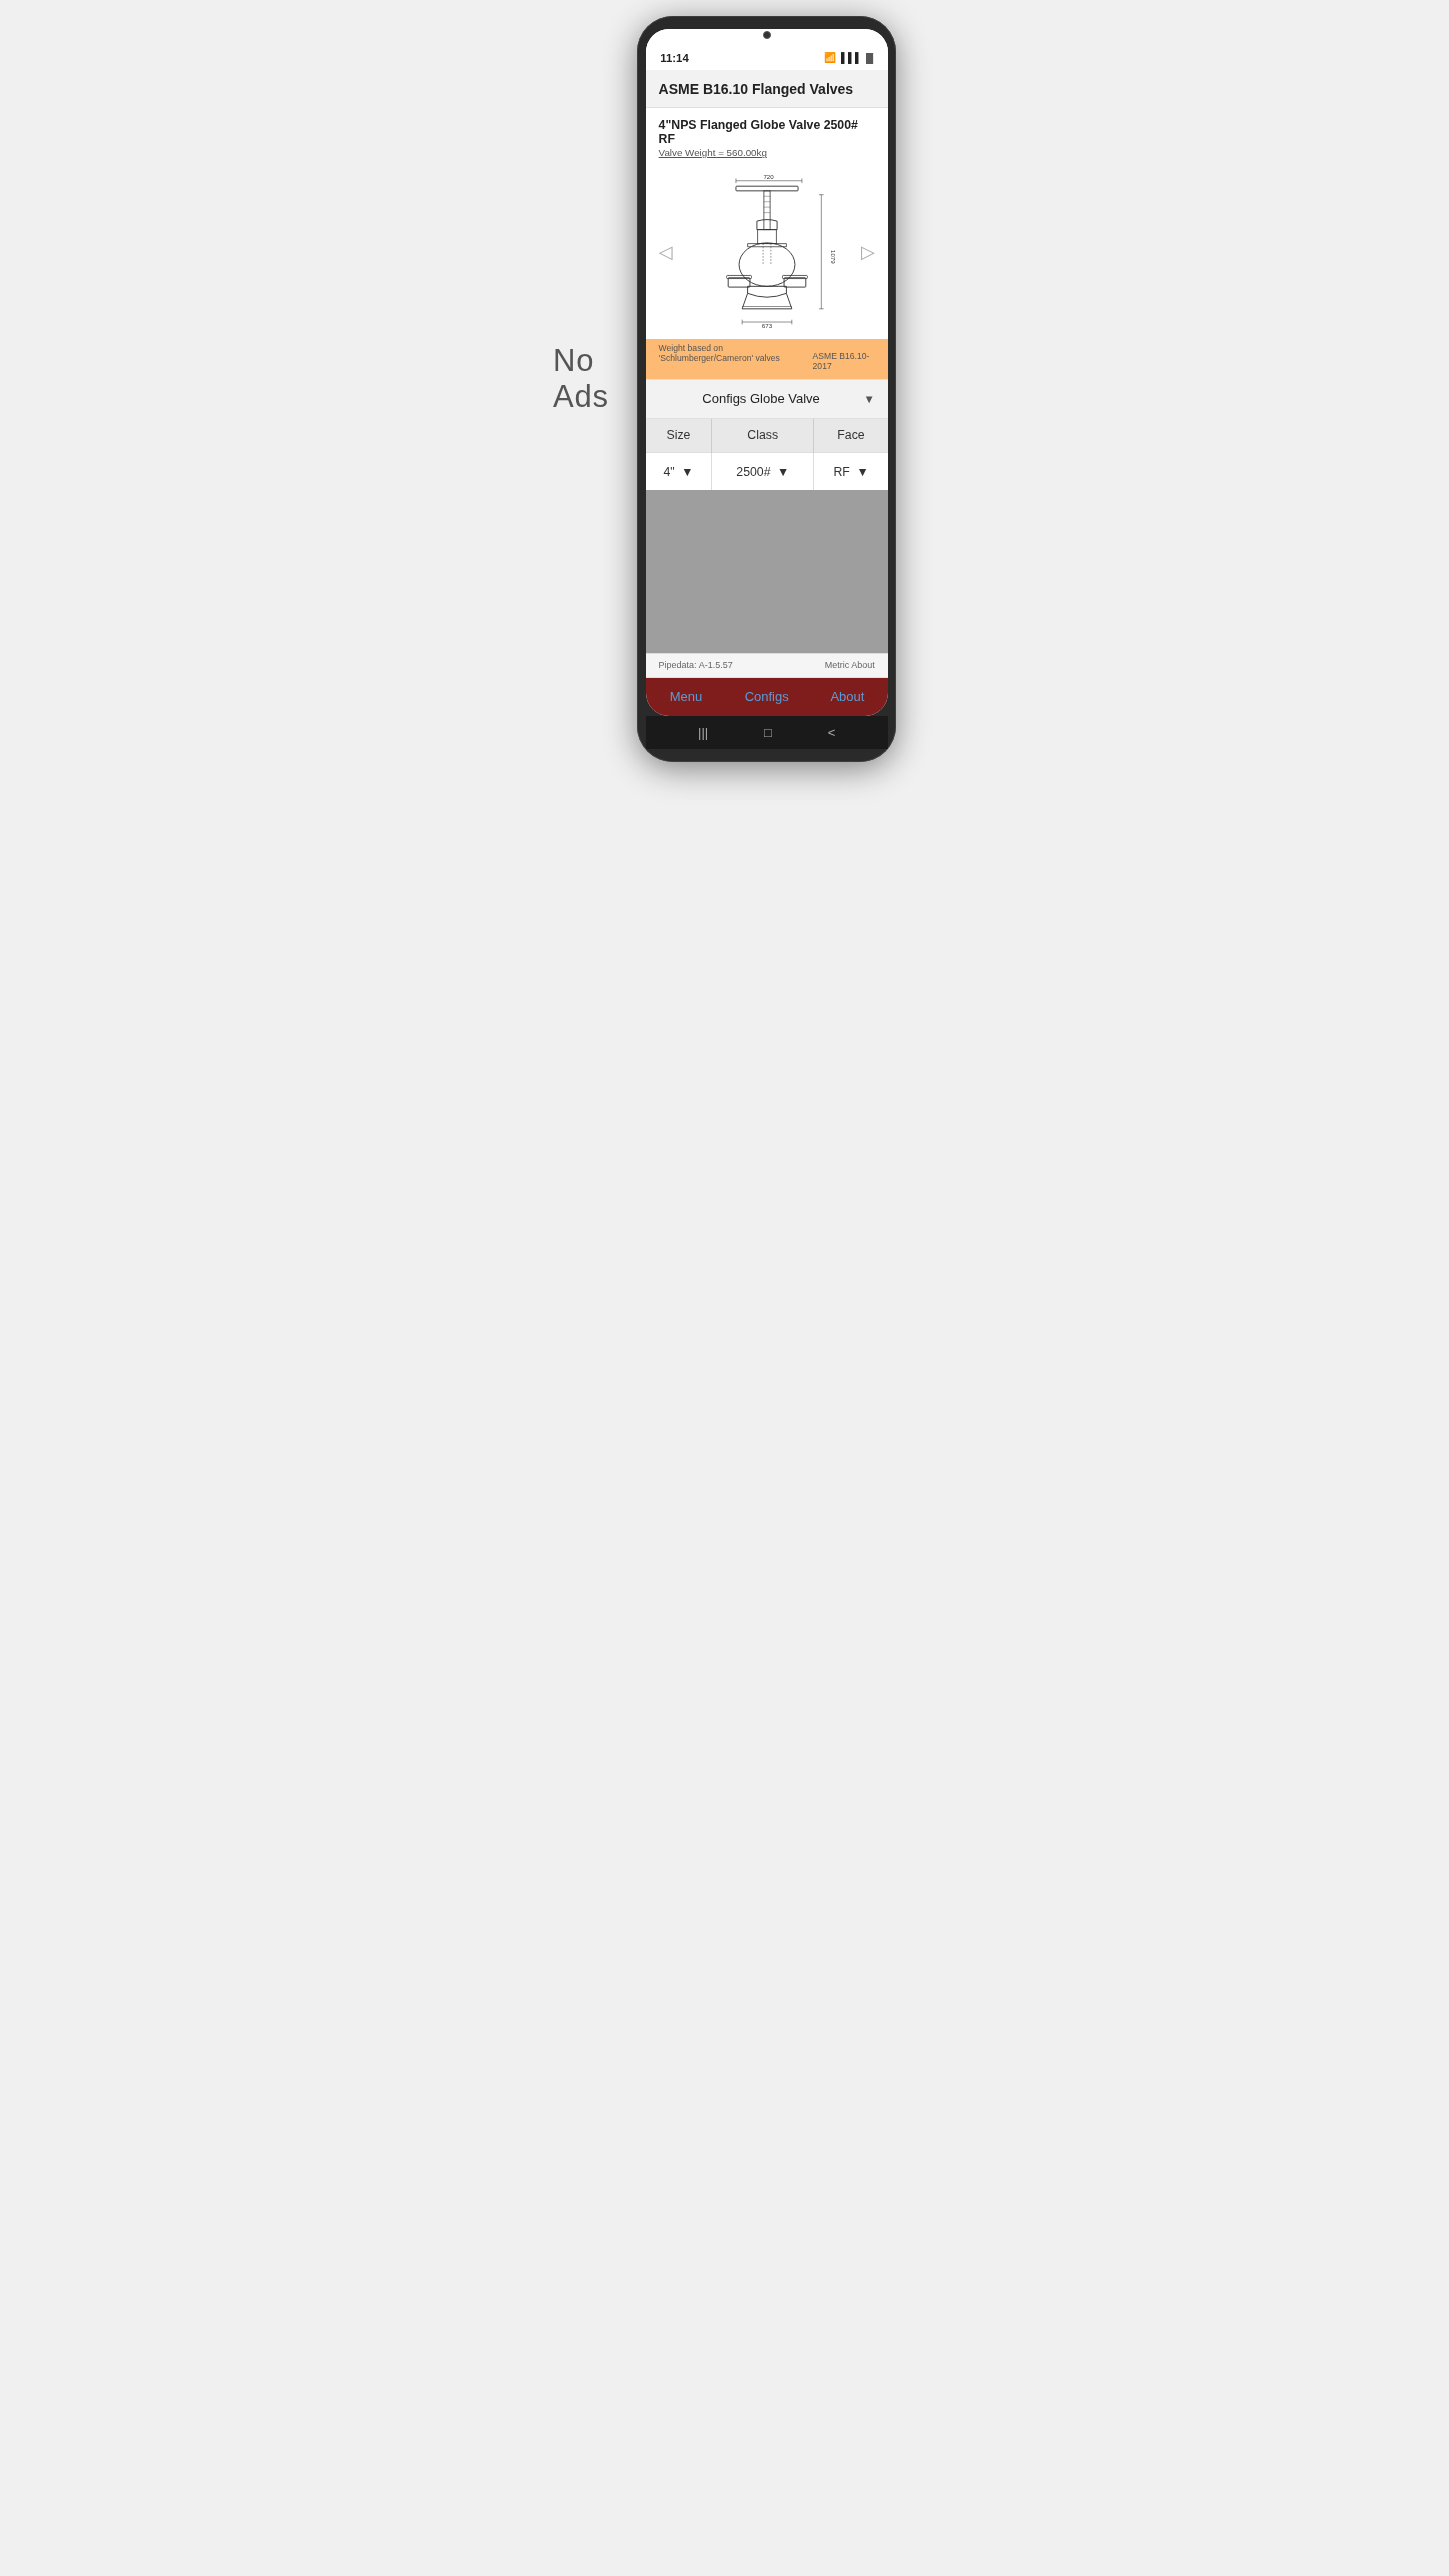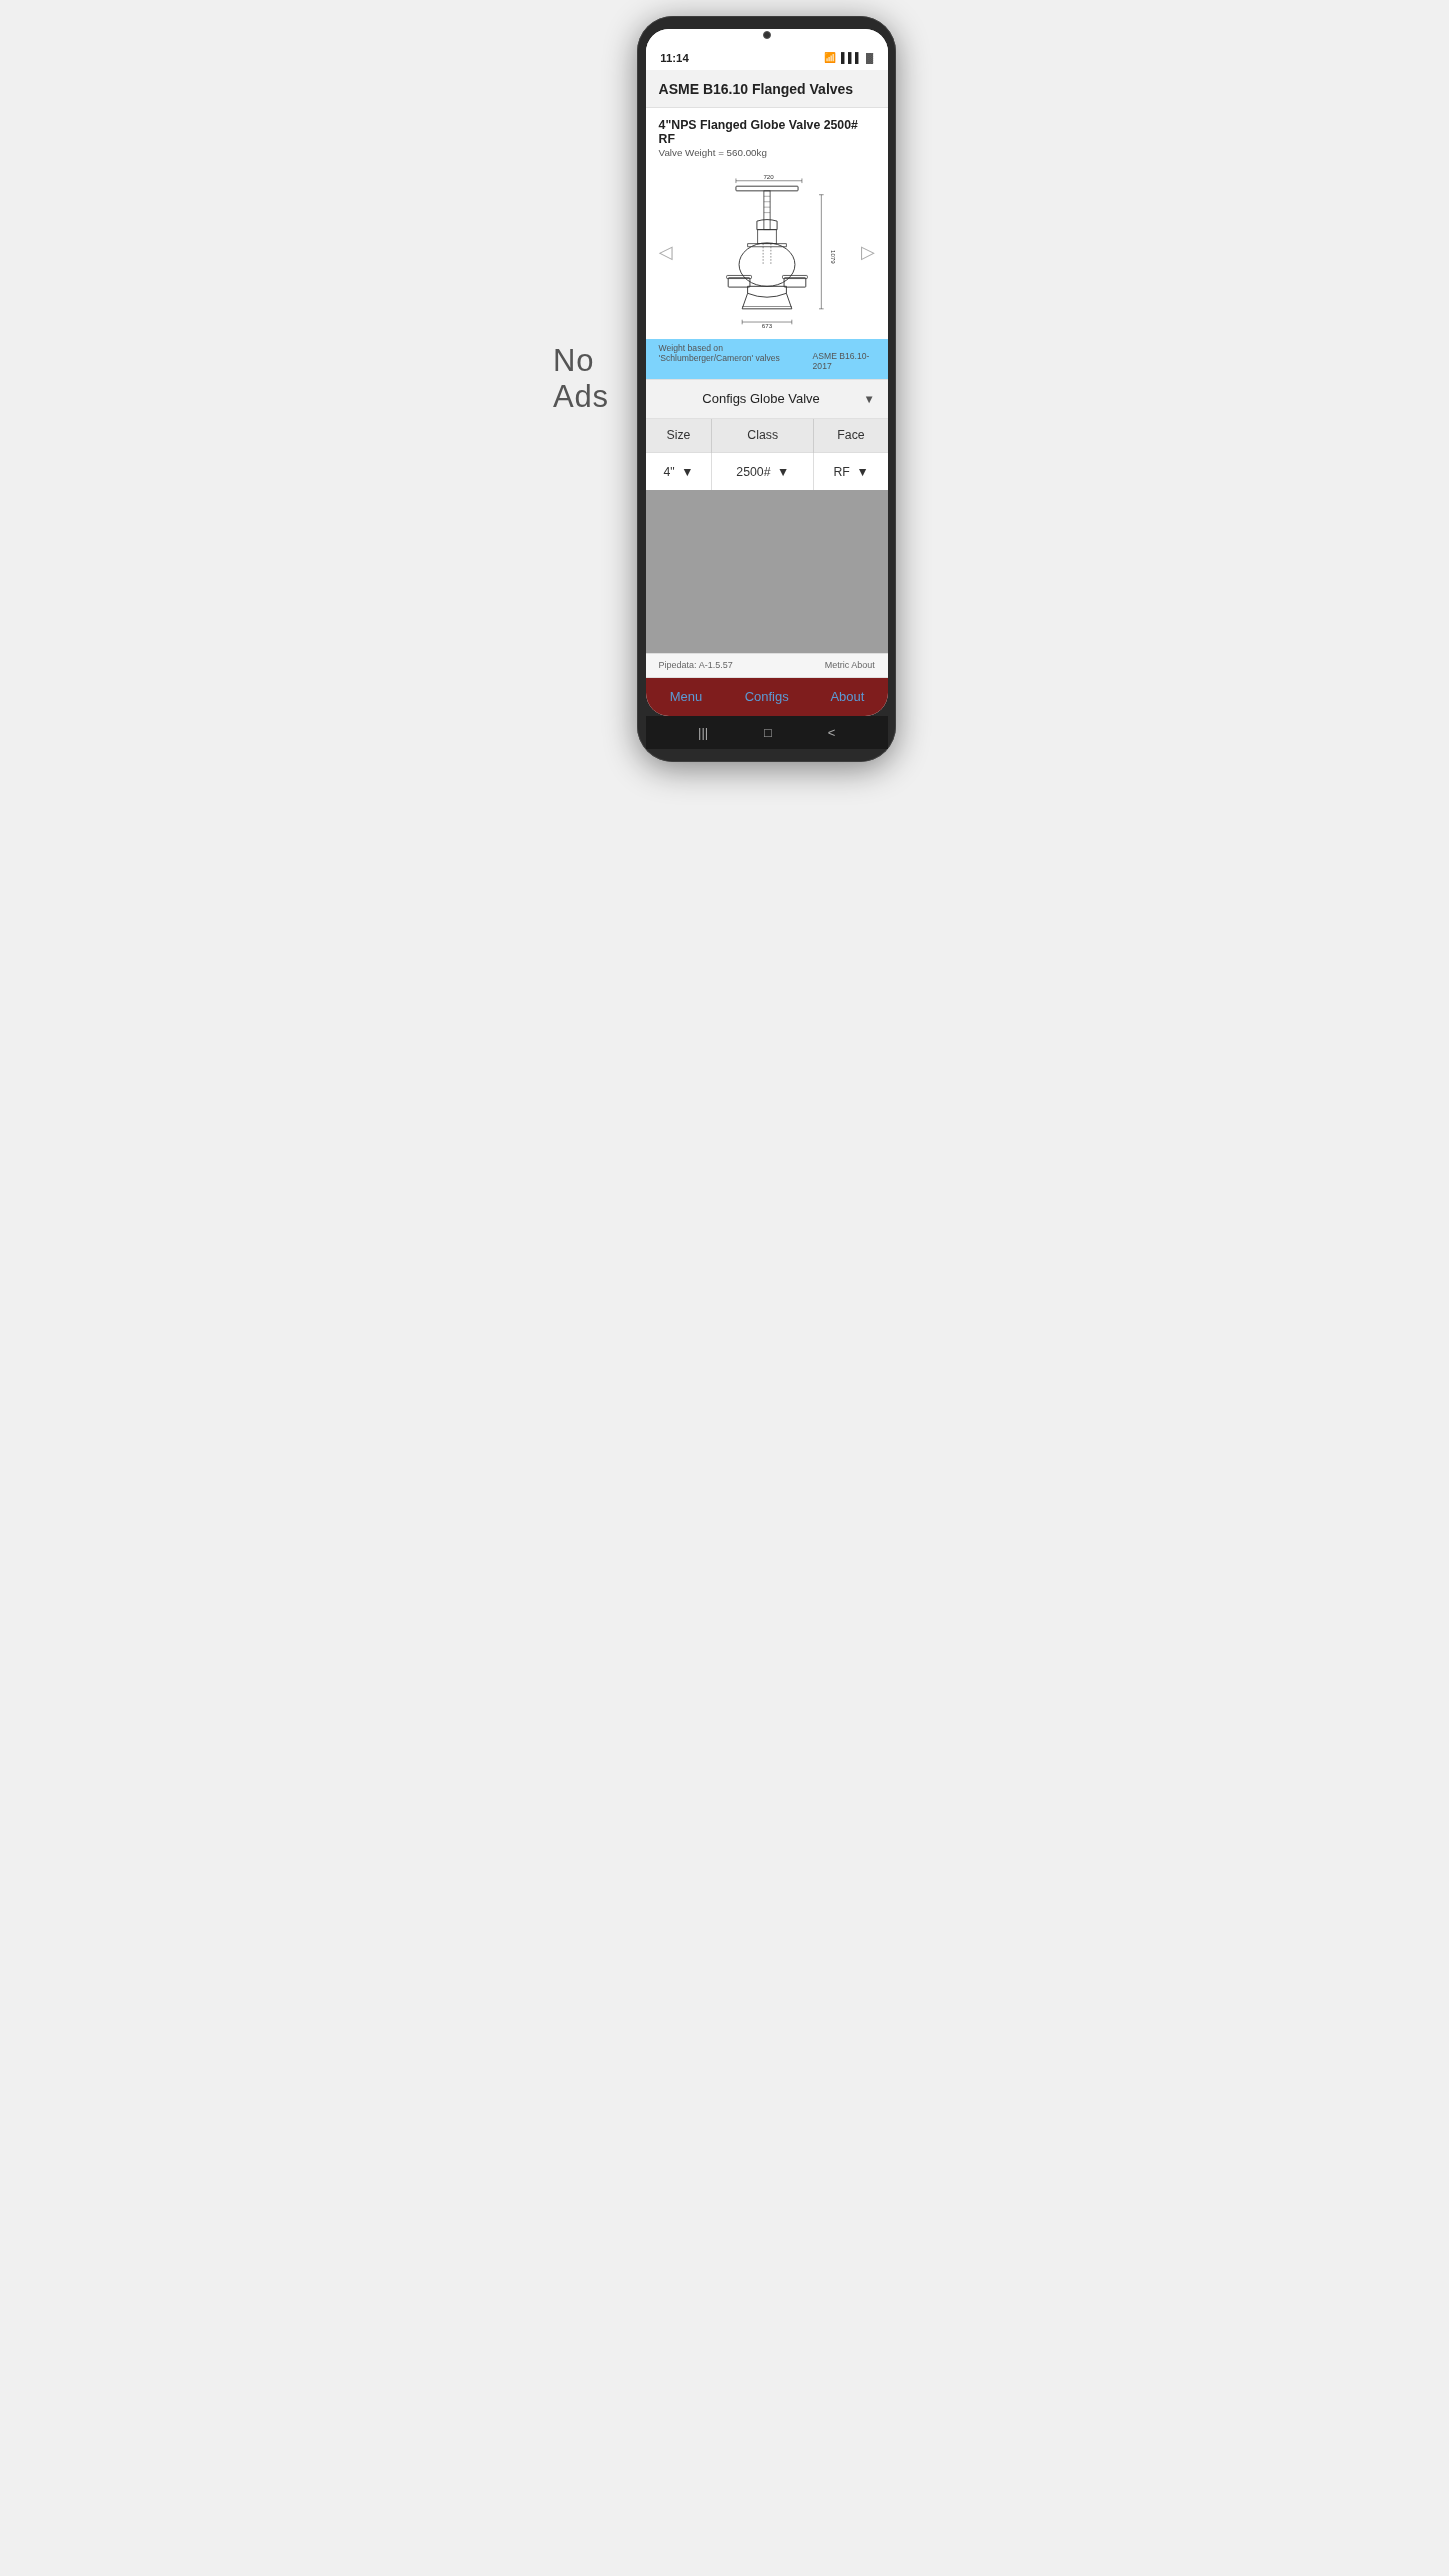--- a/index.html
+++ b/index.html
@@ -94,20 +94,21 @@
     .valve-name {
       font-size: 12.3px;
       font-weight: 600;
       color: #222;
     }
 
     .valve-weight {
       font-size: 9.8px;
       color: #555;
       margin-top: 1.6px;
+      text-decoration: underline;
     }
 
     
     .diagram-container {
       background: #fff;
       position: relative;
       display: flex;
       align-items: center;
       justify-content: center;
       padding: 8.2px 0 3.3px;
@@ -126,21 +127,21 @@
 
     .diagram-nav.left { left: 4.9px; }
     .diagram-nav.right { right: 4.9px; }
 
     .valve-svg {
       width: 180px;
       height: 163px;
     }
 
     .diagram-footer {
-      background: #7dd3fc;
+      background: #fdba74;
       display: flex;
       justify-content: flex-start;
       padding: 3.3px 13px 8.2px;
       border-bottom: 0.8px solid #e0e0e0;
     }
 
     .diagram-footer-left {
       font-size: 8.6px;
       color: #555;
     }

